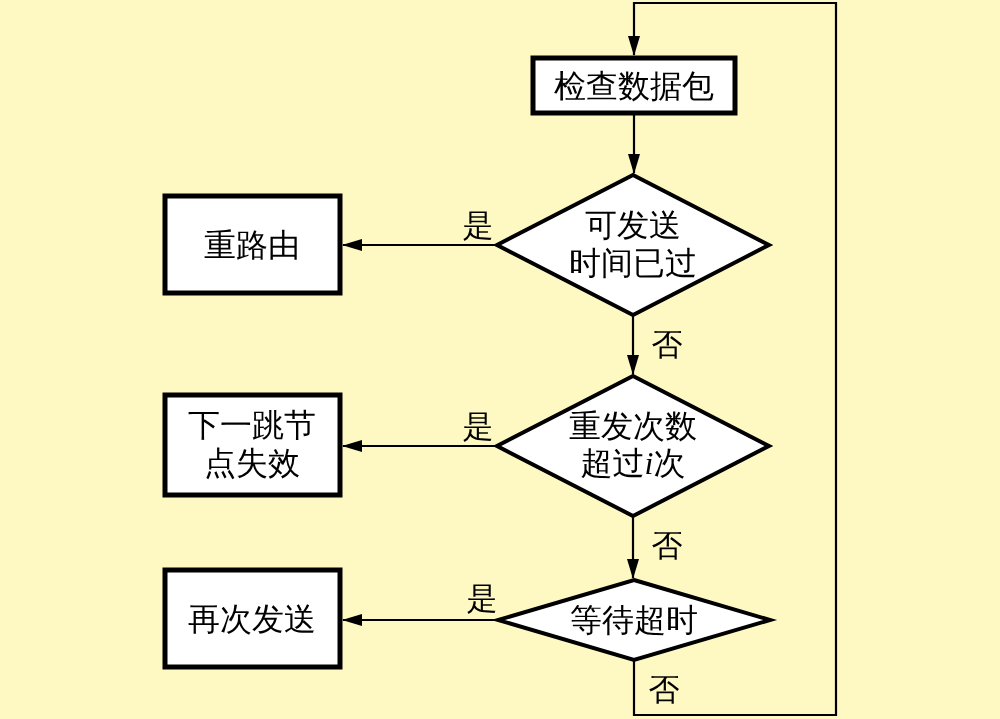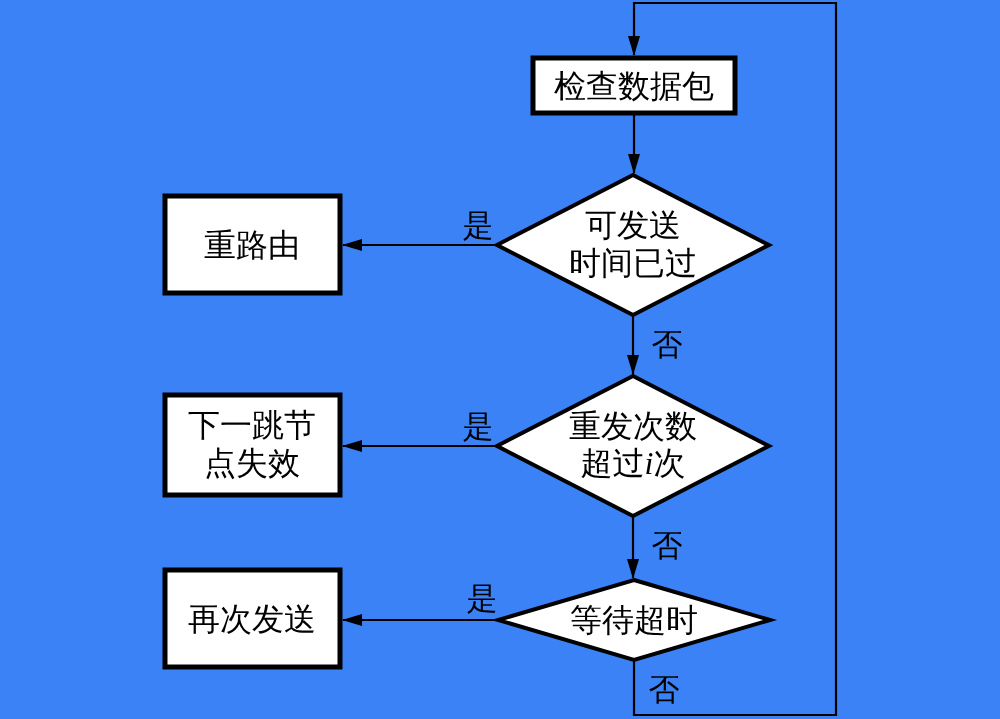--- a/index.html
+++ b/index.html
@@ -4,21 +4,21 @@
 <style>
   html, body {
     margin: 0;
     padding: 0;
     background: #ffffff;
   }
   .canvas {
     position: relative;
     width: 1000px;
     height: 719px;
-    background: #3b82f6;
+    background: #fef9c3;
     overflow: hidden;
   }
   svg {
     position: absolute;
     top: 0;
     left: 0;
     font-family: "Liberation Serif", "DejaVu Serif", serif;
   }
   .shape {
     fill: #ffffff;

